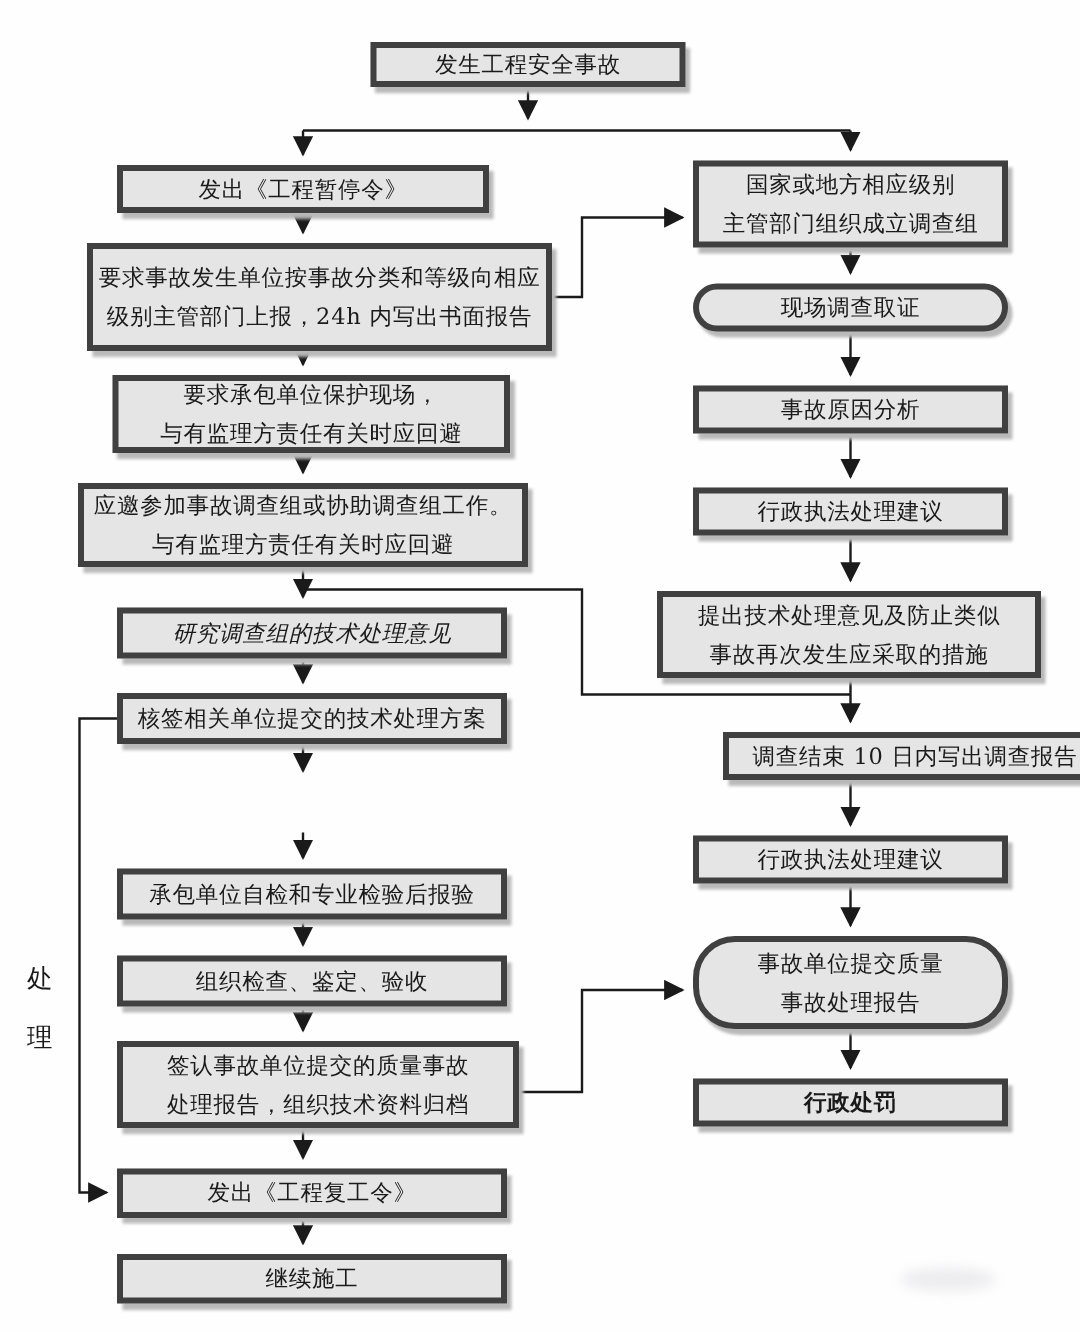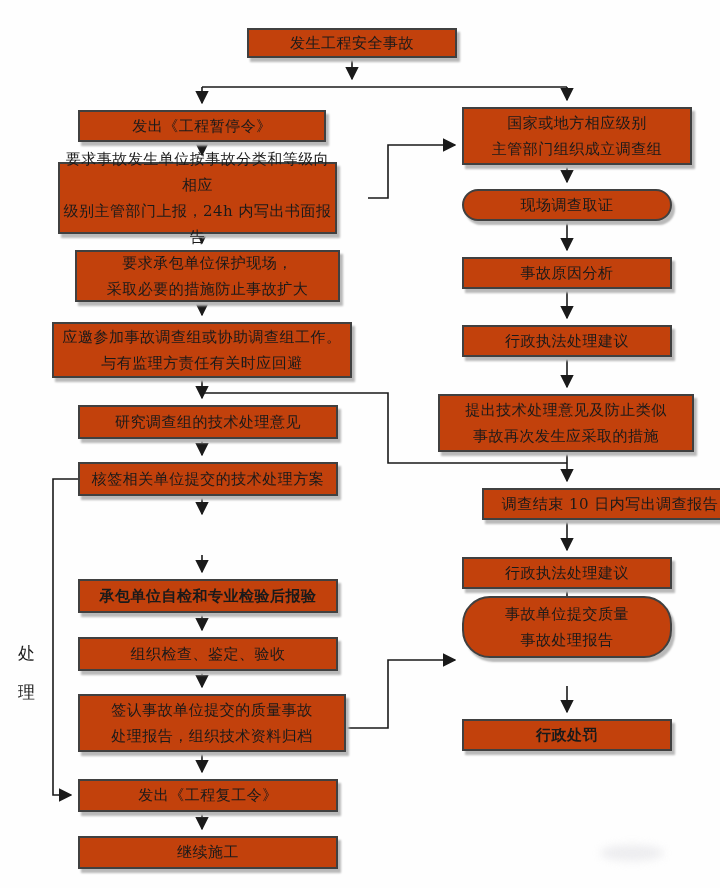--- a/index.html
+++ b/index.html
@@ -8,22 +8,22 @@
     width:720px;height:888px;
     background:#fefefe;
     font-family:"DejaVu Serif","Liberation Serif",serif;
     color:#1a1a1a;
     overflow:hidden;
   }
   #wires{position:absolute;left:0;top:0;width:720px;height:888px;}
   .node{
     position:absolute;
     box-sizing:border-box;
-    background:#c2410c;
-    border:2px solid #404040;
+    background:#e5e5e5;
+    border:4px solid #404040;
     box-shadow:3px 4px 2px #b9b9b9;
     display:flex;
     align-items:center;
     justify-content:center;
     text-align:center;
     font-size:15px;
     line-height:1.75;
     letter-spacing:0.5px;
     white-space:pre-line;
     z-index:2;
@@ -93,45 +93,45 @@
       <path d="M567,452 V481" marker-end="url(#arr)"></path>
       <path d="M567,520 V550" marker-end="url(#arr)"></path>
       <path d="M567,589 V617" marker-end="url(#arr)"></path>
       <path d="M567,686 V712" marker-end="url(#arr)"></path>
     </g>
   </svg>
 
   <div class="node" style="left:247px;top:28px;width:210px;height:30px;">发生工程安全事故</div>
 
   <div class="node" style="left:78px;top:110px;width:248px;height:32px;">发出《工程暂停令》</div>
-  <div class="node" style="left:58px;top:162px;width:279px;height:72px;">要求事故发生单位按事故分类和等级向相应
+  <div class="node" style="left:58px;top:162px;width:310px;height:72px;">要求事故发生单位按事故分类和等级向相应
 级别主管部门上报，24h 内写出书面报告</div>
   <div class="node" style="left:75px;top:250px;width:265px;height:52px;">要求承包单位保护现场，
-采取必要的措施防止事故扩大</div>
+与有监理方责任有关时应回避</div>
   <div class="node" style="left:52px;top:322px;width:300px;height:56px;">应邀参加事故调查组或协助调查组工作。
 与有监理方责任有关时应回避</div>
-  <div class="node" style="left:78px;top:405px;width:260px;height:34px;">研究调查组的技术处理意见</div>
+  <div class="node" style="left:78px;top:405px;width:260px;height:34px;font-style:italic;">研究调查组的技术处理意见</div>
   <div class="node" style="left:78px;top:462px;width:260px;height:34px;">核签相关单位提交的技术处理方案</div>
-  <div class="node" style="left:78px;top:579px;width:260px;height:34px;font-weight:bold;">承包单位自检和专业检验后报验</div>
+  <div class="node" style="left:78px;top:579px;width:260px;height:34px;">承包单位自检和专业检验后报验</div>
   <div class="node" style="left:78px;top:637px;width:260px;height:34px;">组织检查、鉴定、验收</div>
   <div class="node" style="left:78px;top:694px;width:268px;height:58px;">签认事故单位提交的质量事故
 处理报告，组织技术资料归档</div>
   <div class="node" style="left:78px;top:779px;width:260px;height:33px;">发出《工程复工令》</div>
   <div class="node" style="left:78px;top:836px;width:260px;height:33px;">继续施工</div>
 
-  <div class="node" style="left:462px;top:107px;width:230px;height:58px;">国家或地方相应级别
+  <div class="node" style="left:462px;top:107px;width:210px;height:58px;">国家或地方相应级别
 主管部门组织成立调查组</div>
   <div class="node" style="left:462px;top:189px;width:210px;height:32px;border-radius:16px;">现场调查取证</div>
   <div class="node" style="left:462px;top:257px;width:210px;height:32px;">事故原因分析</div>
   <div class="node" style="left:462px;top:325px;width:210px;height:32px;">行政执法处理建议</div>
   <div class="node" style="left:438px;top:394px;width:256px;height:58px;">提出技术处理意见及防止类似
 事故再次发生应采取的措施</div>
   <div class="node" style="left:438px;top:488px;width:256px;height:32px;margin-left:44px;">调查结束 10 日内写出调查报告</div>
   <div class="node" style="left:462px;top:557px;width:210px;height:32px;">行政执法处理建议</div>
-  <div class="node" style="left:462px;top:596px;width:210px;height:62px;border-radius:28px;">事故单位提交质量
+  <div class="node" style="left:462px;top:624px;width:210px;height:62px;border-radius:28px;">事故单位提交质量
 事故处理报告</div>
   <div class="node" style="left:462px;top:719px;width:210px;height:32px;font-weight:bold;">行政处罚</div>
 
   <div class="side-label">处
 理</div>
 
   <div class="watermark"></div>
 
 </div>
 

